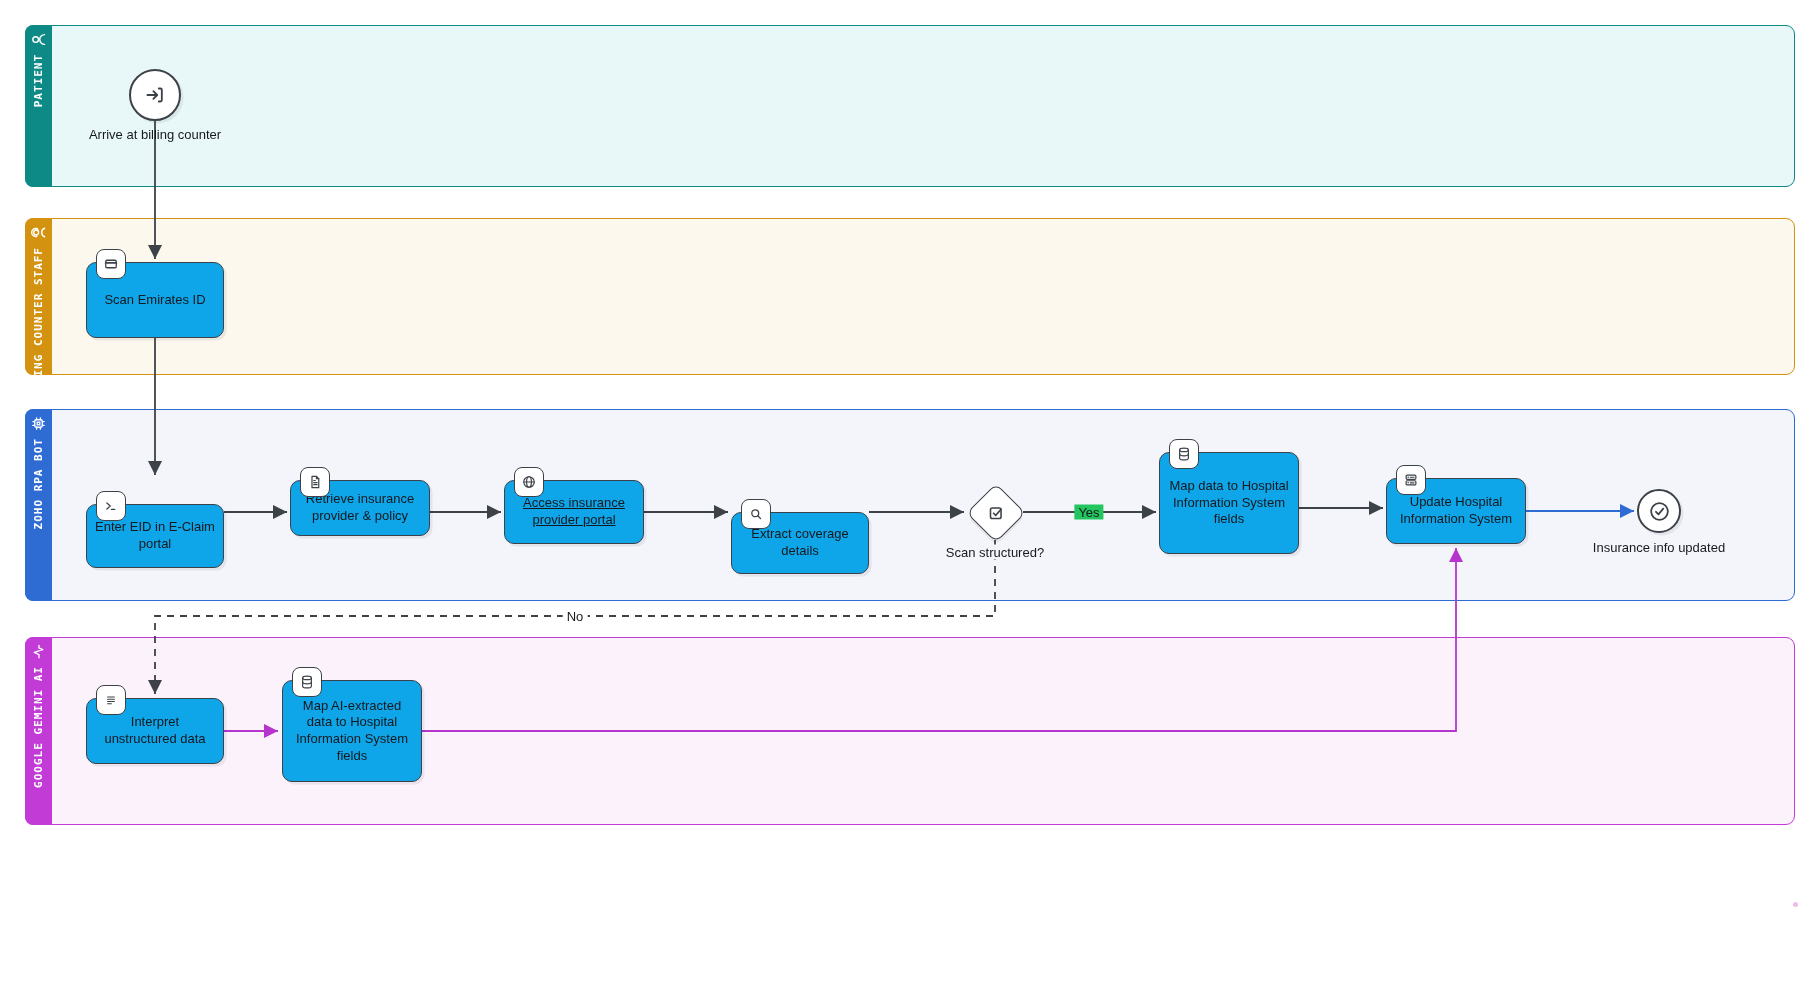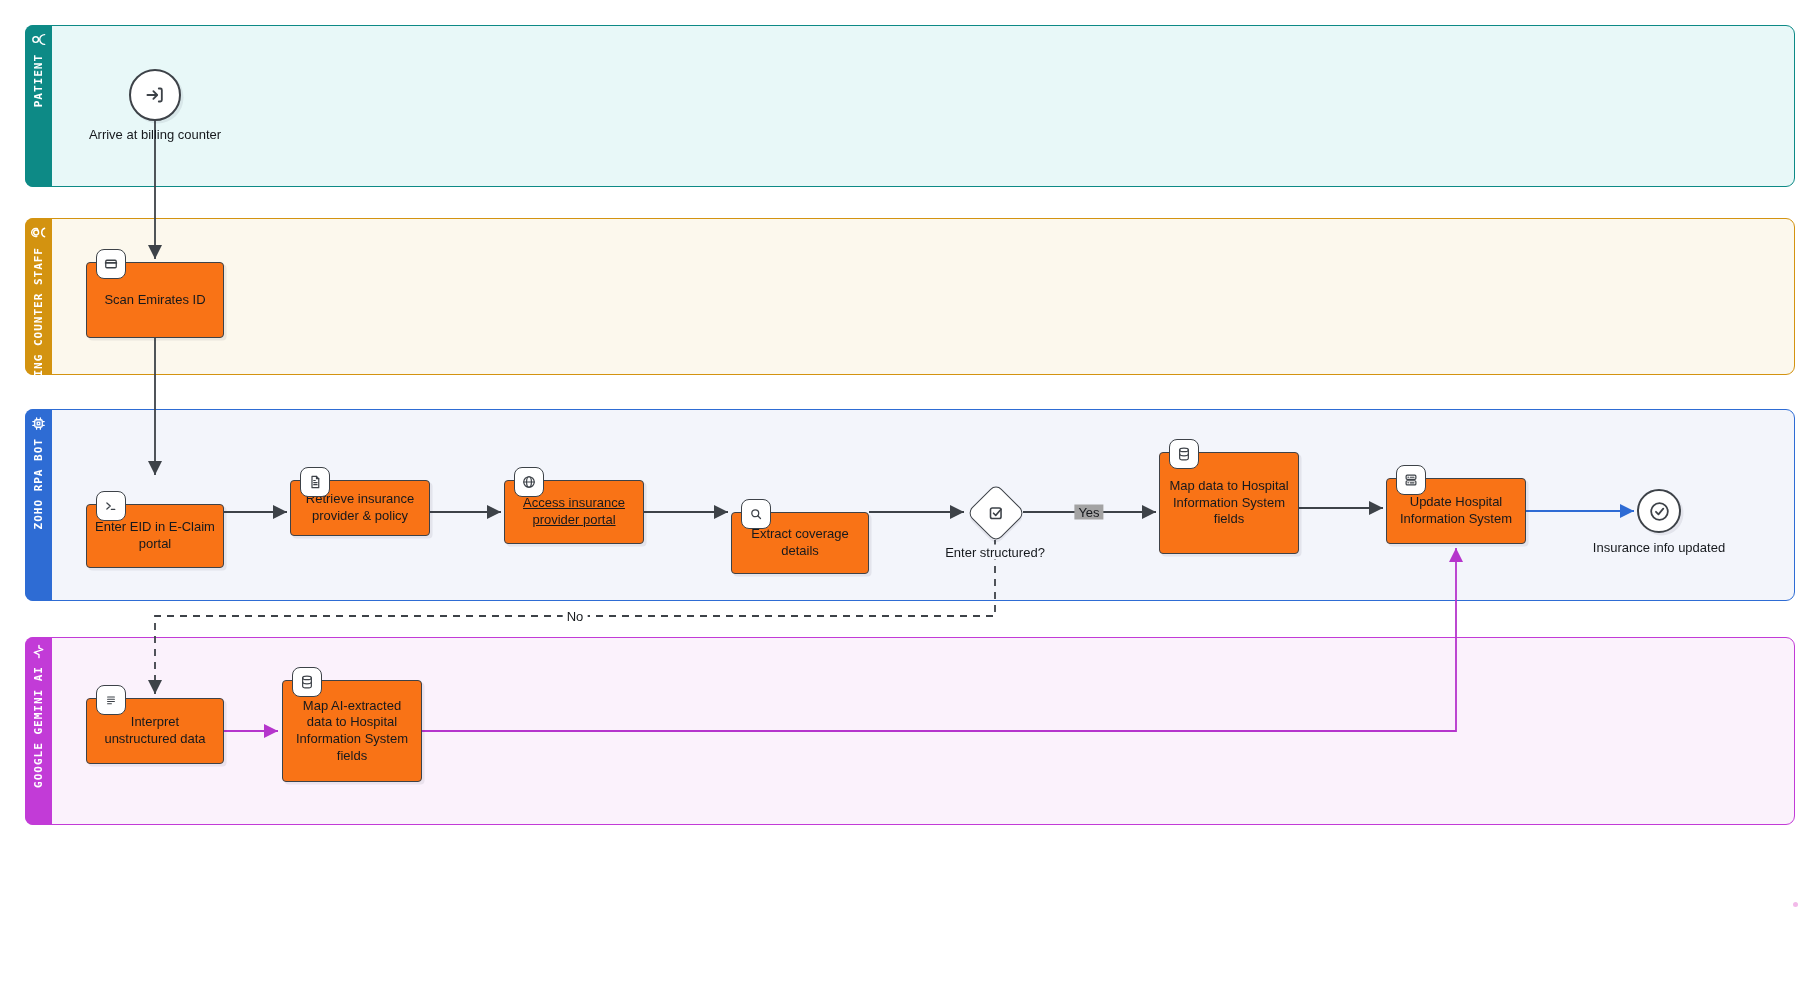--- a/index.html
+++ b/index.html
@@ -14,21 +14,21 @@
     display:flex;flex-direction:column;align-items:center;padding-top:6px;gap:6px;box-sizing:border-box;}
   .lane-strip svg{flex:0 0 auto;transform:rotate(-90deg);}
   .lane-label{flex:0 0 auto;writing-mode:vertical-rl;transform:rotate(180deg);
     font-family:"DejaVu Sans Mono",monospace;font-weight:bold;font-size:11px;
     letter-spacing:1px;color:#ffffff;white-space:nowrap;}
 
   
   #wires{position:absolute;left:0;top:0;z-index:2;}
 
   
-  .task{position:absolute;z-index:3;background:#f97316;border:1.7px solid #3d4248;border-radius:4px;
+  .task{position:absolute;z-index:3;background:#0ea5e9;border:1.7px solid #3d4248;border-radius:10px;
     box-shadow:2.5px 2.5px 0 rgba(40,40,60,.08);display:flex;align-items:center;justify-content:center;
     text-align:center;font-size:13px;line-height:1.28;padding:6px 7px;box-sizing:border-box;}
   .badge{position:absolute;top:-14px;left:9px;width:28px;height:28px;background:#fff;
     border:1.7px solid #3d4248;border-radius:8px;display:flex;align-items:center;justify-content:center;}
   .event{position:absolute;z-index:3;background:#fff;border:2px solid #3d4248;border-radius:50%;
     box-shadow:2.5px 2.5px 0 rgba(40,40,60,.08);display:flex;align-items:center;justify-content:center;box-sizing:border-box;}
   .gateway{position:absolute;z-index:3;width:40px;height:40px;background:#fff;border:1.7px solid #3d4248;
     border-radius:8px;transform:rotate(45deg);box-shadow:2px 2px 0 rgba(40,40,60,.08);
     display:flex;align-items:center;justify-content:center;}
   .gateway .inner{transform:rotate(-45deg);display:flex;}
@@ -173,21 +173,21 @@
   </div>
 
   <div class="gateway" style="left:975px;top:492px;">
     <div class="inner">
       <svg width="22" height="22" viewBox="0 0 24 24" fill="none" stroke="#3d4248" stroke-width="1.7" stroke-linecap="round" stroke-linejoin="round">
           <rect x="6" y="6.5" width="11.5" height="11.5" rx="2"></rect>
           <path d="M9.3 12.2l2.4 2.4L17.5 8"></path>
         </svg>
     </div>
   </div>
-  <div class="edge-label" style="left:995px;top:552px;background:#F3F5FB;">Enter structured?</div>
+  <div class="edge-label" style="left:995px;top:552px;background:#F3F5FB;">Scan structured?</div>
 
   <div class="task" style="left:1159px;top:452px;width:140px;height:102px;">
     <div class="badge">
       <svg width="18" height="18" viewBox="0 0 24 24" fill="none" stroke="#3d4248" stroke-width="1.6" stroke-linecap="round">
           <ellipse cx="12" cy="6.5" rx="5.8" ry="2.4"></ellipse>
           <path d="M6.2 6.5v11c0 1.3 2.6 2.4 5.8 2.4s5.8-1.1 5.8-2.4v-11"></path>
           <path d="M6.2 12c0 1.3 2.6 2.4 5.8 2.4s5.8-1.1 5.8-2.4"></path>
         </svg>
     </div>
     <span>Map data to Hospital Information System fields</span>
@@ -226,18 +226,18 @@
     <div class="badge">
       <svg width="18" height="18" viewBox="0 0 24 24" fill="none" stroke="#3d4248" stroke-width="1.6" stroke-linecap="round">
           <ellipse cx="12" cy="6.5" rx="5.8" ry="2.4"></ellipse>
           <path d="M6.2 6.5v11c0 1.3 2.6 2.4 5.8 2.4s5.8-1.1 5.8-2.4v-11"></path>
           <path d="M6.2 12c0 1.3 2.6 2.4 5.8 2.4s5.8-1.1 5.8-2.4"></path>
         </svg>
     </div>
     <span>Map AI-extracted data to Hospital Information System fields</span>
   </div>
 
-  <div class="edge-label" style="left:1089px;top:512px;background:#a3a3a3;">Yes</div>
+  <div class="edge-label" style="left:1089px;top:512px;background:#22c55e;">Yes</div>
   <div class="edge-label" style="left:575px;top:616px;background:#ffffff;">No</div>
 
   <div class="stray-dot" style="left:1793px;top:902px;"></div>
 
 </div>
 
 </body></html>

